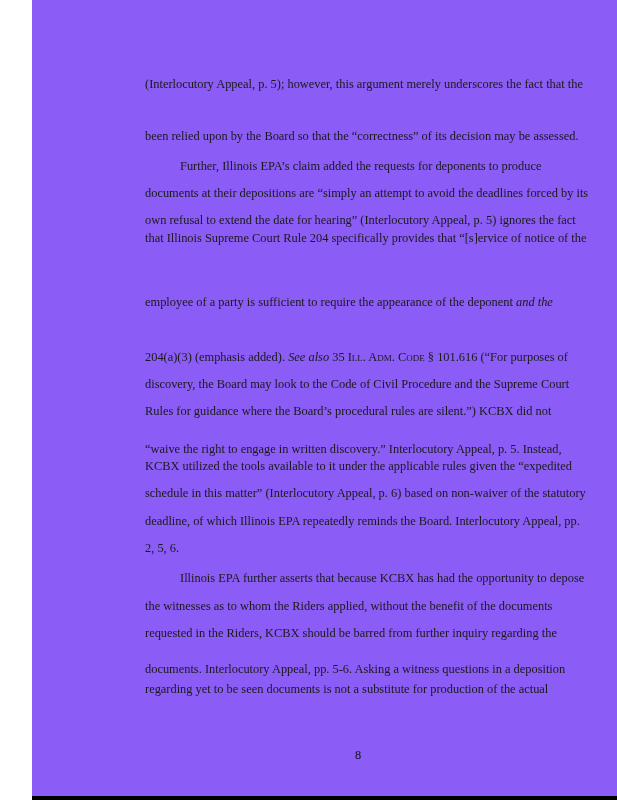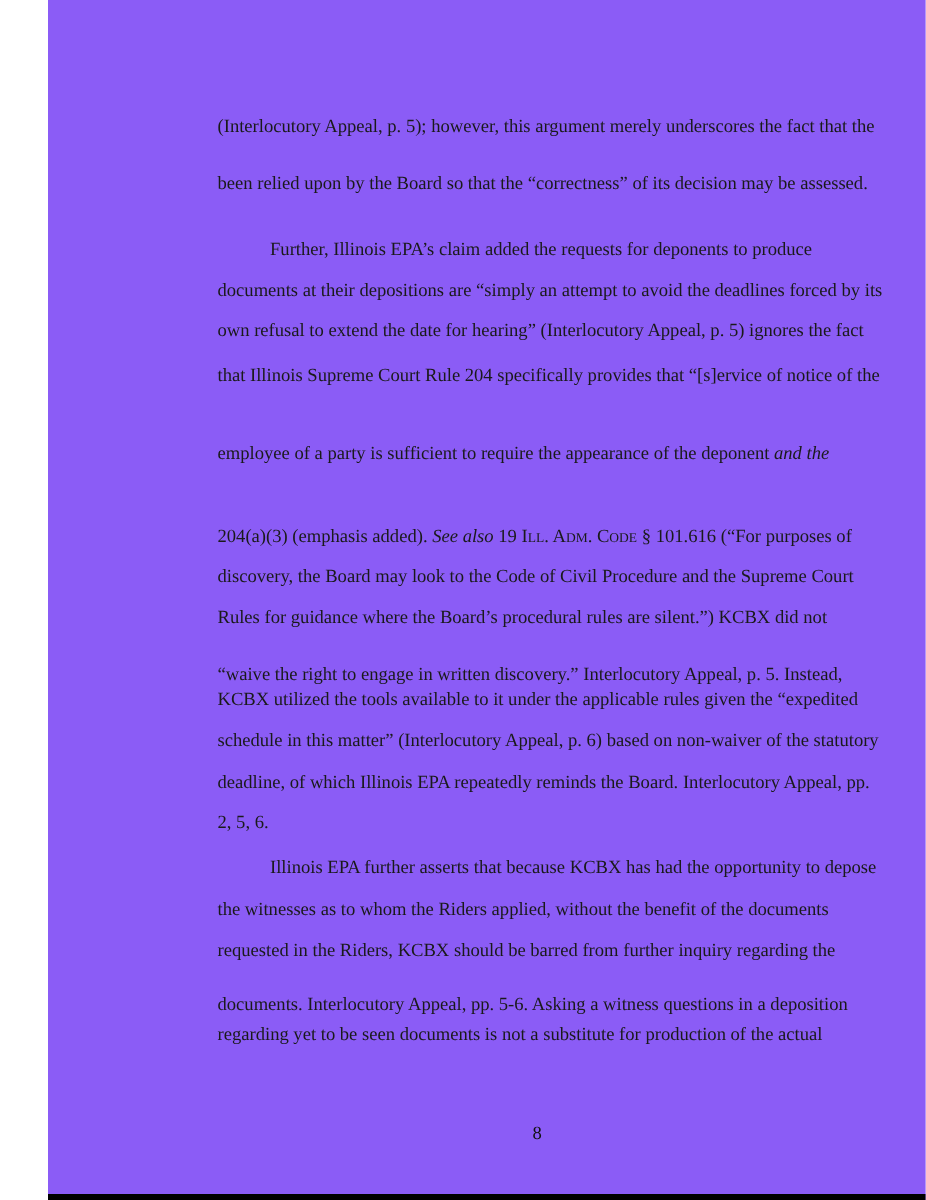--- a/index.html
+++ b/index.html
@@ -27,30 +27,30 @@
   .page-num {
     position: absolute; left: 323px; top: 748px;
     font-family: "Liberation Serif", serif; font-size: 12.4px; color: #111;
   }
 </style>
 </head>
 <body>
 
 <div class="page">
   <div class="line" style="top:77px">(Interlocutory Appeal, p. 5); however, this argument merely underscores the fact that the</div>
-  <div class="line" style="top:115px">been relied upon by the Board so that the “correctness” of its decision may be assessed.</div>
+  <div class="line" style="top:129px">been relied upon by the Board so that the “correctness” of its decision may be assessed.</div>
   <div class="line indent" style="top:159px">Further, Illinois EPA’s claim added the requests for deponents to produce</div>
   <div class="line" style="top:186px">documents at their depositions are “simply an attempt to avoid the deadlines forced by its</div>
   <div class="line" style="top:213px">own refusal to extend the date for hearing” (Interlocutory Appeal, p. 5) ignores the fact</div>
-  <div class="line" style="top:243px">that Illinois Supreme Court Rule 204 specifically provides that “[s]ervice of notice of the</div>
+  <div class="line" style="top:231px">that Illinois Supreme Court Rule 204 specifically provides that “[s]ervice of notice of the</div>
   <div class="line" style="top:295px">
     <span>employee of a party is sufficient to require the appearance of the deponent </span><span class="it">and the</span>
   </div>
   <div class="line" style="top:350px">
-    <span>204(a)(3) (emphasis added).  </span><span class="it">See also</span><span> 19 </span><span class="sc">Ill. Adm. Code</span><span> § 101.616 (“For purposes of</span>
+    <span>204(a)(3) (emphasis added).  </span><span class="it">See also</span><span> 35 </span><span class="sc">Ill. Adm. Code</span><span> § 101.616 (“For purposes of</span>
   </div>
   <div class="line" style="top:377px">discovery, the Board may look to the Code of Civil Procedure and the Supreme Court</div>
   <div class="line" style="top:404px">Rules for guidance where the Board’s procedural rules are silent.”)  KCBX did not</div>
   <div class="line" style="top:442px">“waive the right to engage in written discovery.”  Interlocutory Appeal, p. 5.  Instead,</div>
   <div class="line" style="top:459px">KCBX utilized the tools available to it under the applicable rules given the “expedited</div>
   <div class="line" style="top:486px">schedule in this matter” (Interlocutory Appeal, p. 6) based on non-waiver of the statutory</div>
   <div class="line" style="top:514px">deadline, of which Illinois EPA repeatedly reminds the Board.  Interlocutory Appeal, pp.</div>
   <div class="line" style="top:541px">2, 5, 6.</div>
   <div class="line indent" style="top:571px">Illinois EPA further asserts that because KCBX has had the opportunity to depose</div>
   <div class="line" style="top:626px">requested in the Riders, KCBX should be barred from further inquiry regarding the</div>

